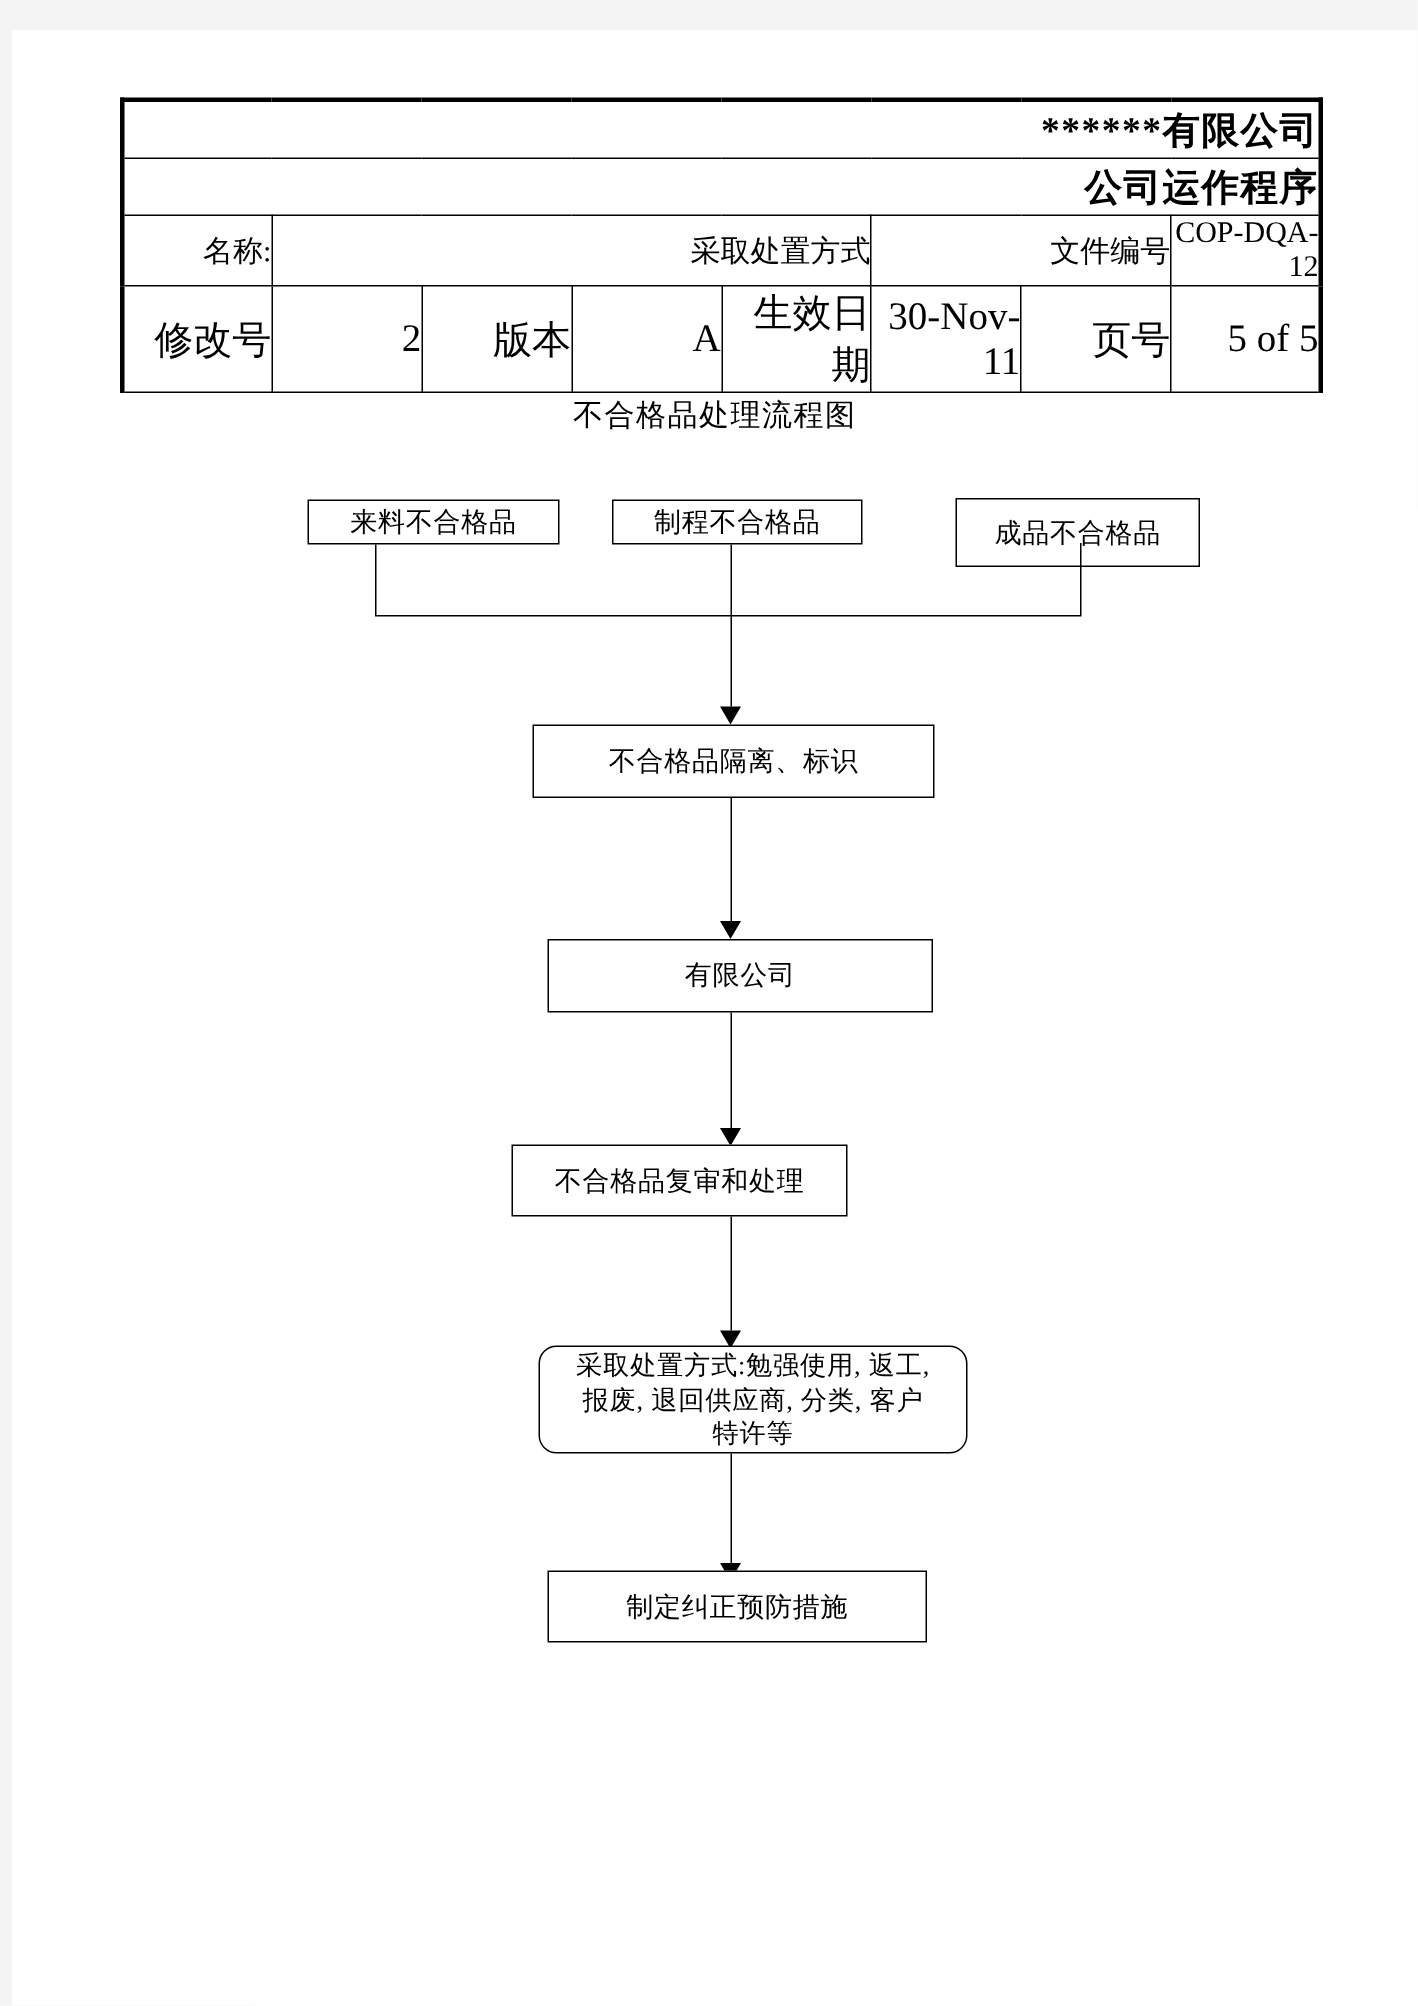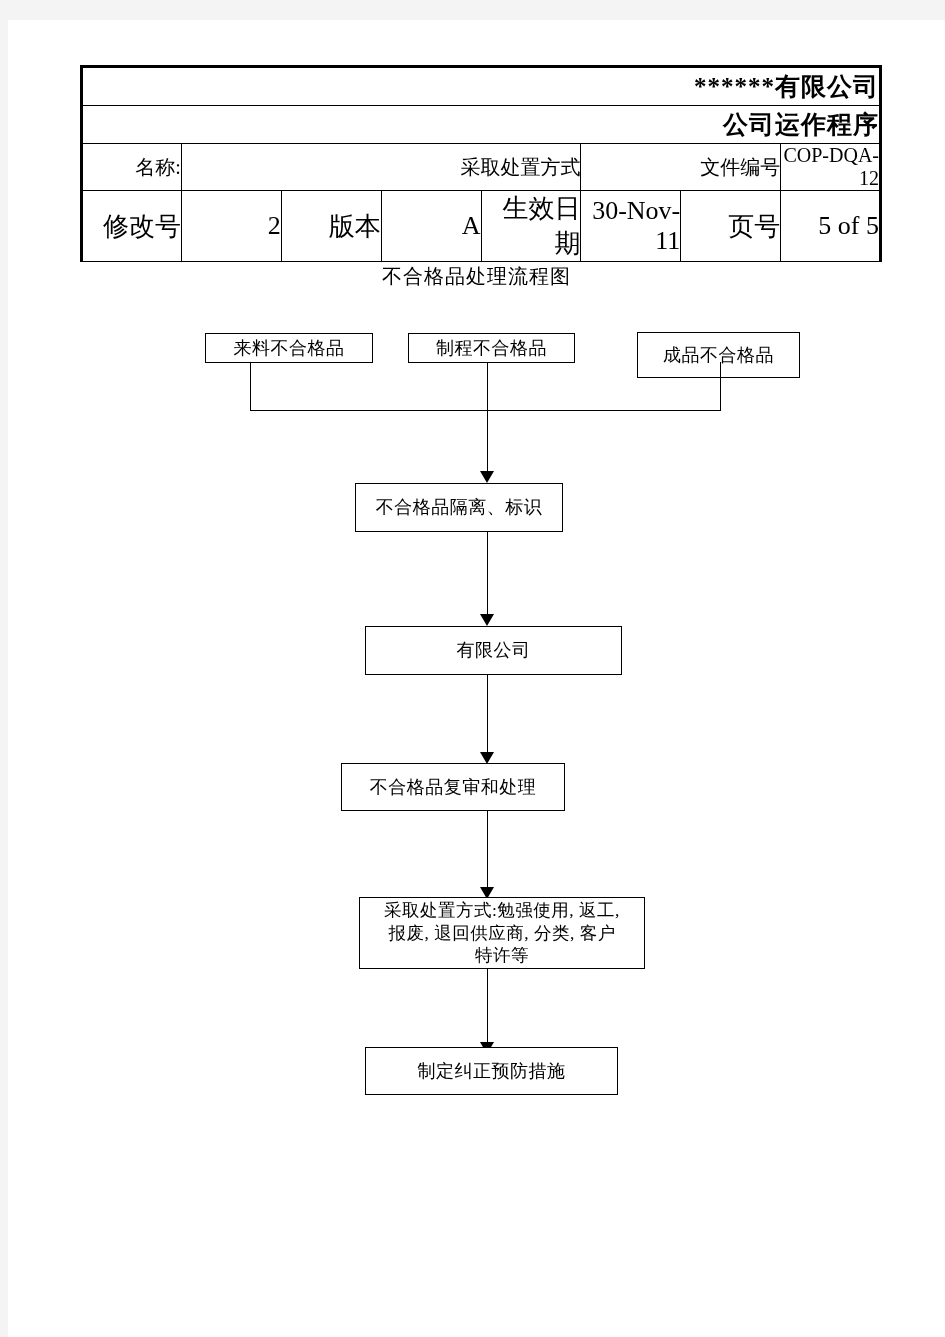--- a/index.html
+++ b/index.html
@@ -148,36 +148,36 @@
     <div class="node" style="left:629px; top:312px; width:163px; height:46px;">成品不合格品</div>
 
     <div class="vline" style="left:242px; top:343px; height:47px;"></div>
     <div class="vline" style="left:479px; top:343px; height:47px;"></div>
     <div class="vline" style="left:712px; top:342px; height:48px;"></div>
     <div class="hline" style="left:242px; top:390px; width:471px;"></div>
 
     <div class="vline" style="left:479px; top:390px; height:61px;"></div>
     <div class="arrowhead" style="left:472px; top:451px;"></div>
 
-    <div class="node" style="left:347px; top:463px; width:208px; height:49px;">不合格品隔离、标识</div>
+    <div class="node" style="left:347px; top:463px; width:268px; height:49px;">不合格品隔离、标识</div>
 
     <div class="vline" style="left:479px; top:512px; height:82px;"></div>
     <div class="arrowhead" style="left:472px; top:594px;"></div>
 
     <div class="node" style="left:357px; top:606px; width:257px; height:49px;">有限公司</div>
 
     <div class="vline" style="left:479px; top:655px; height:77px;"></div>
     <div class="arrowhead" style="left:472px; top:732px;"></div>
 
     <div class="node" style="left:333px; top:743px; width:224px; height:48px;">不合格品复审和处理</div>
 
     <div class="vline" style="left:479px; top:791px; height:76px;"></div>
     <div class="arrowhead" style="left:472px; top:867px;"></div>
 
-    <div class="node multi" style="left:351px; top:877px; width:286px; height:72px; flex-direction:column;">
+    <div class="node multi" style="left:351px; top:877px; width:286px; height:72px; flex-direction:column;border-radius:12px;">
       <span>采取处置方式:勉强使用, 返工,</span>
       <span>报废, 退回供应商, 分类, 客户</span>
       <span>特许等</span>
     </div>
 
     <div class="vline" style="left:479px; top:949px; height:73px;"></div>
     <div class="arrowhead" style="left:472px; top:1022px;"></div>
 
     <div class="node" style="left:357px; top:1027px; width:253px; height:48px;">制定纠正预防措施</div>
 

